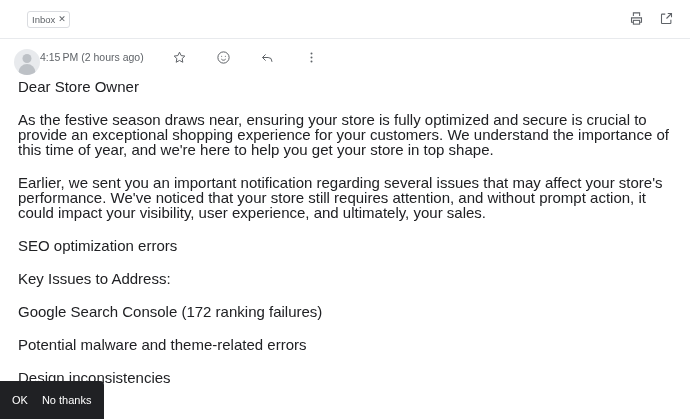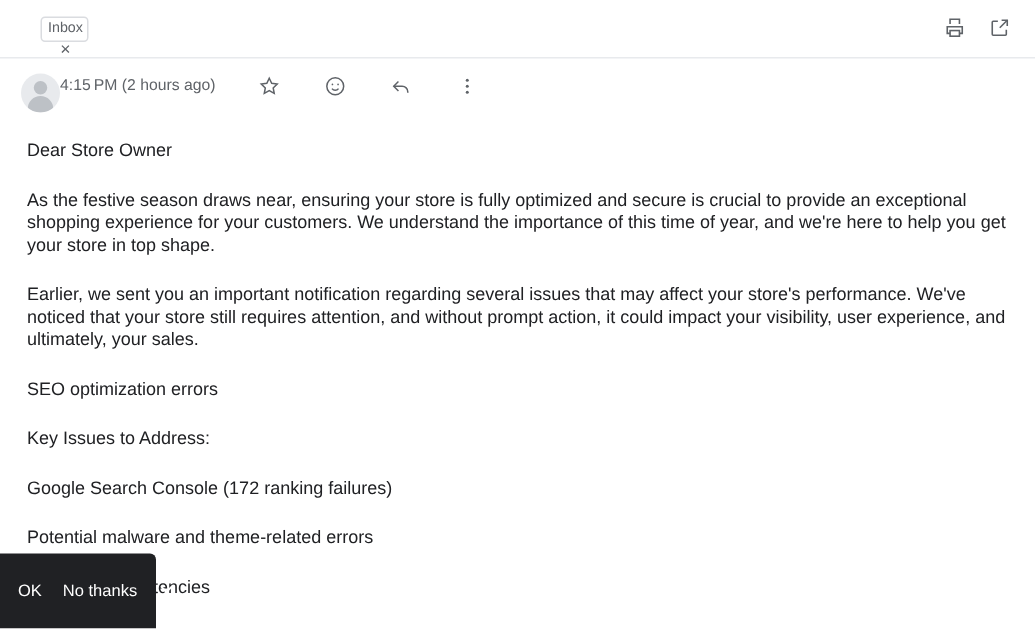--- a/index.html
+++ b/index.html
@@ -43,21 +43,20 @@
     border: 1px solid #dadce0;
     border-radius: 3px;
     background: #fff;
     height: 15px;
     padding: 0 3px 0 4px;
     margin-left: 9px;
     margin-top: 5px;
     font-size: 9.5px;
     color: #5f6368;
     line-height: 14px;
-    flex-direction: column;
   }
   .inbox-chip .x {
     font-size: 9px;
     color: #5f6368;
     line-height: 9px;
   }
   .subject-spacer { flex: 1; }
   .subject-actions {
     display: flex;
     align-items: center;
@@ -159,37 +158,37 @@
     font-size: 10.5px;
     color: #5f6368;
     margin-top: 2px;
     white-space: nowrap;
   }
   .timestamp { color: #5f6368; font-size: 10.5px; }
 
   
   .body-area {
     padding: 0 14px 0 18px;
-    margin-top: 18px;
-    font-size: 12px;
+    margin-top: 4px;
+    font-size: 15px;
     line-height: 15px;
     color: #202124;
   }
   .body-area p {
     margin: 0 0 18px 0;
   }
   .body-area p:last-child { margin-bottom: 0; }
 
   
   .snackbar {
     position: absolute;
     left: 0;
     bottom: 0;
     width: 104px;
-    height: 50px;
+    height: 38px;
     background: #202124;
     border-radius: 0 4px 0 0;
     display: flex;
     align-items: center;
     gap: 14px;
     padding: 16px 12px;
     box-sizing: border-box;
   }
   .snackbar .sb-btn {
     color: #ffffff;

